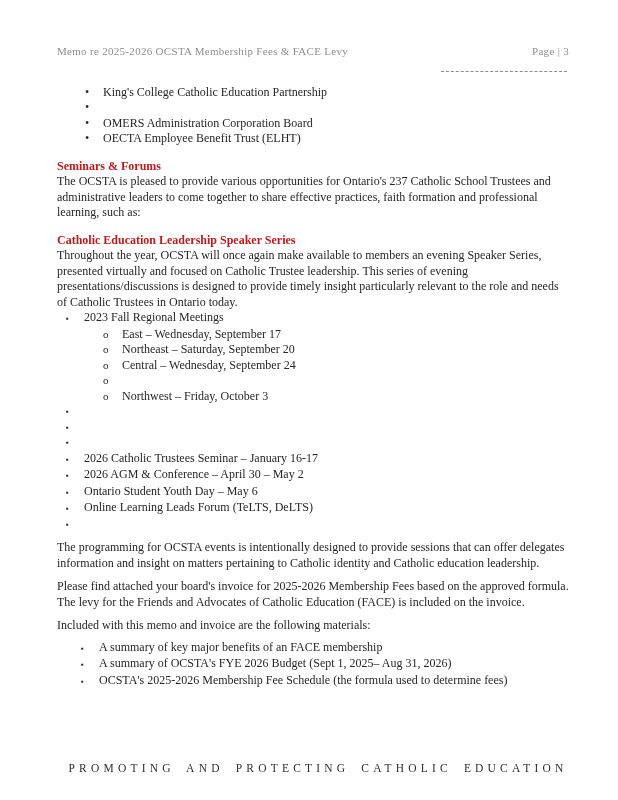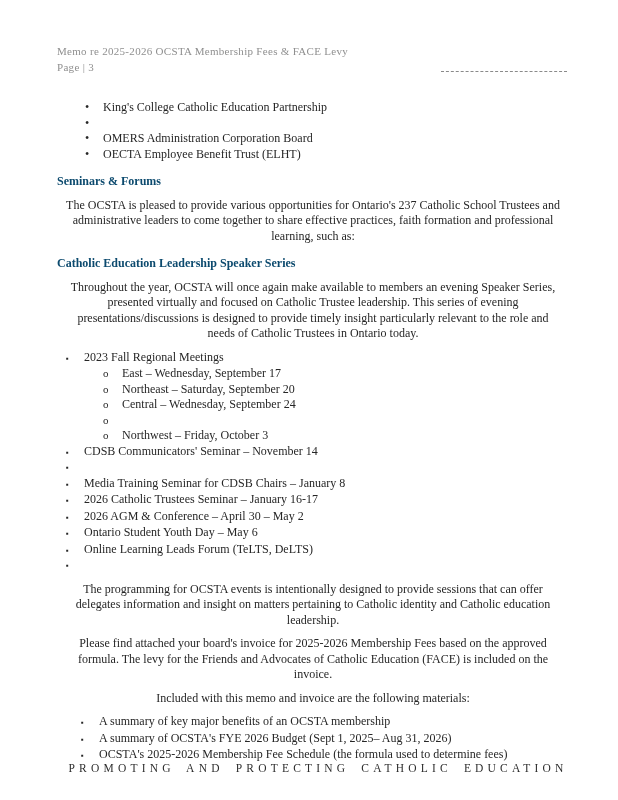--- a/index.html
+++ b/index.html
@@ -21,36 +21,35 @@
     width: 512px;
   }
   
   .doc-header {
     display: flex;
     justify-content: space-between;
     align-items: baseline;
     color: #8f8f8f;
     font-size: 11px;
     letter-spacing: 0.3px;
-    flex-direction: column;
   }
   .header-rule {
     position: absolute;
     top: 27px;
     right: 2px;
     width: 126px;
     height: 0;
     border-top: 1.4px dashed #8a8a8a;
   }
   
   .h {
     font-weight: bold;
-    color: #0c4a6e;
+    color: #b91c1c;
   }
-  .para { margin: 8px; text-align: center; }
+  .para { margin: 0; text-align: left; }
   .gap-lg { margin-top: 12px; }
   .gap-md { margin-top: 8px; }
   
   ul { list-style: none; margin: 0; padding: 0; }
   .li { display: flex; align-items: baseline; }
   .mk { flex: 0 0 18px; color: #262626; }
   .mk-round { font-size: 12px; }
   .mk-square { font-size: 8px; }
   .mk-open { font-size: 11px; }
   .affiliations { margin-top: 25px; margin-left: 28px; }
@@ -131,28 +130,26 @@
           <span class="mk mk-open">o</span>
         </li>
       <li class="li events-l2">
           <span class="mk mk-open">o</span>
           <span>Northwest – Friday, October 3</span>
         </li>
     </ul>
     <ul>
       <li class="li events-l1">
           <span class="mk mk-square">▪</span>
-          <span>CDSB Communicators' Seminar – November 14</span>
         </li>
       <li class="li events-l1">
           <span class="mk mk-square">▪</span>
         </li>
       <li class="li events-l1">
           <span class="mk mk-square">▪</span>
-          <span>Media Training Seminar for CDSB Chairs – January 8</span>
         </li>
       <li class="li events-l1">
           <span class="mk mk-square">▪</span>
           <span>2026 Catholic Trustees Seminar – January 16-17</span>
         </li>
       <li class="li events-l1">
           <span class="mk mk-square">▪</span>
           <span>2026 AGM &amp; Conference – April 30 – May 2</span>
         </li>
       <li class="li events-l1">
@@ -168,21 +165,21 @@
         </li>
     </ul>
 
     <p class="para gap-md">The programming for OCSTA events is intentionally designed to provide sessions that can offer delegates information and insight on matters pertaining to Catholic identity and Catholic education leadership.</p>
     <p class="para gap-md">Please find attached your board's invoice for 2025-2026 Membership Fees based on the approved formula. The levy for the Friends and Advocates of Catholic Education (FACE) is included on the invoice.</p>
     <p class="para gap-md">Included with this memo and invoice are the following materials:</p>
 
     <ul class="materials-list">
       <li class="li">
           <span class="mk mk-square">▪</span>
-          <span>A summary of key major benefits of an OCSTA membership</span>
+          <span>A summary of key major benefits of an FACE membership</span>
         </li>
       <li class="li">
           <span class="mk mk-square">▪</span>
           <span>A summary of OCSTA's FYE 2026 Budget (Sept 1, 2025– Aug 31, 2026)</span>
         </li>
       <li class="li">
           <span class="mk mk-square">▪</span>
           <span>OCSTA's 2025-2026 Membership Fee Schedule (the formula used to determine fees)</span>
         </li>
     </ul>

